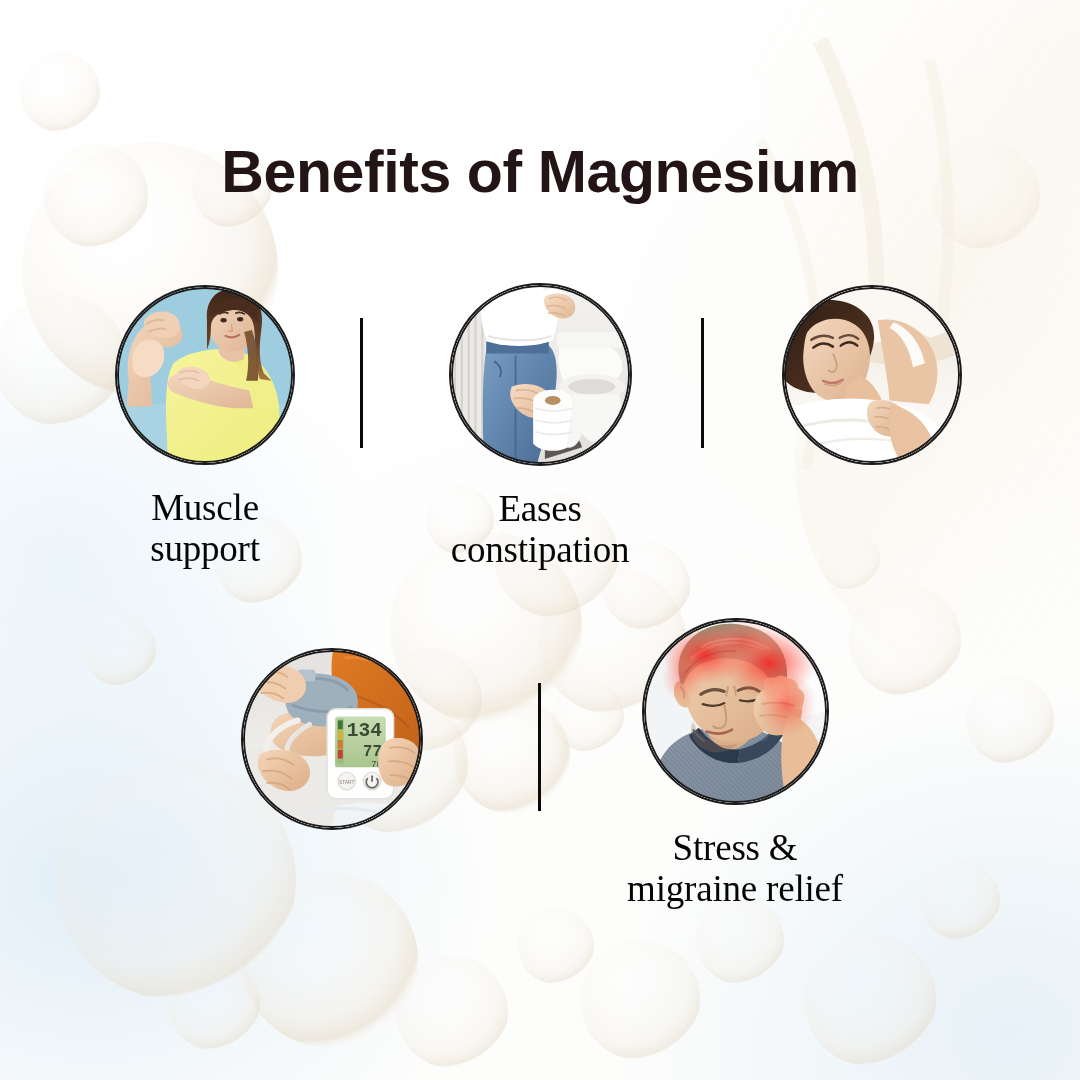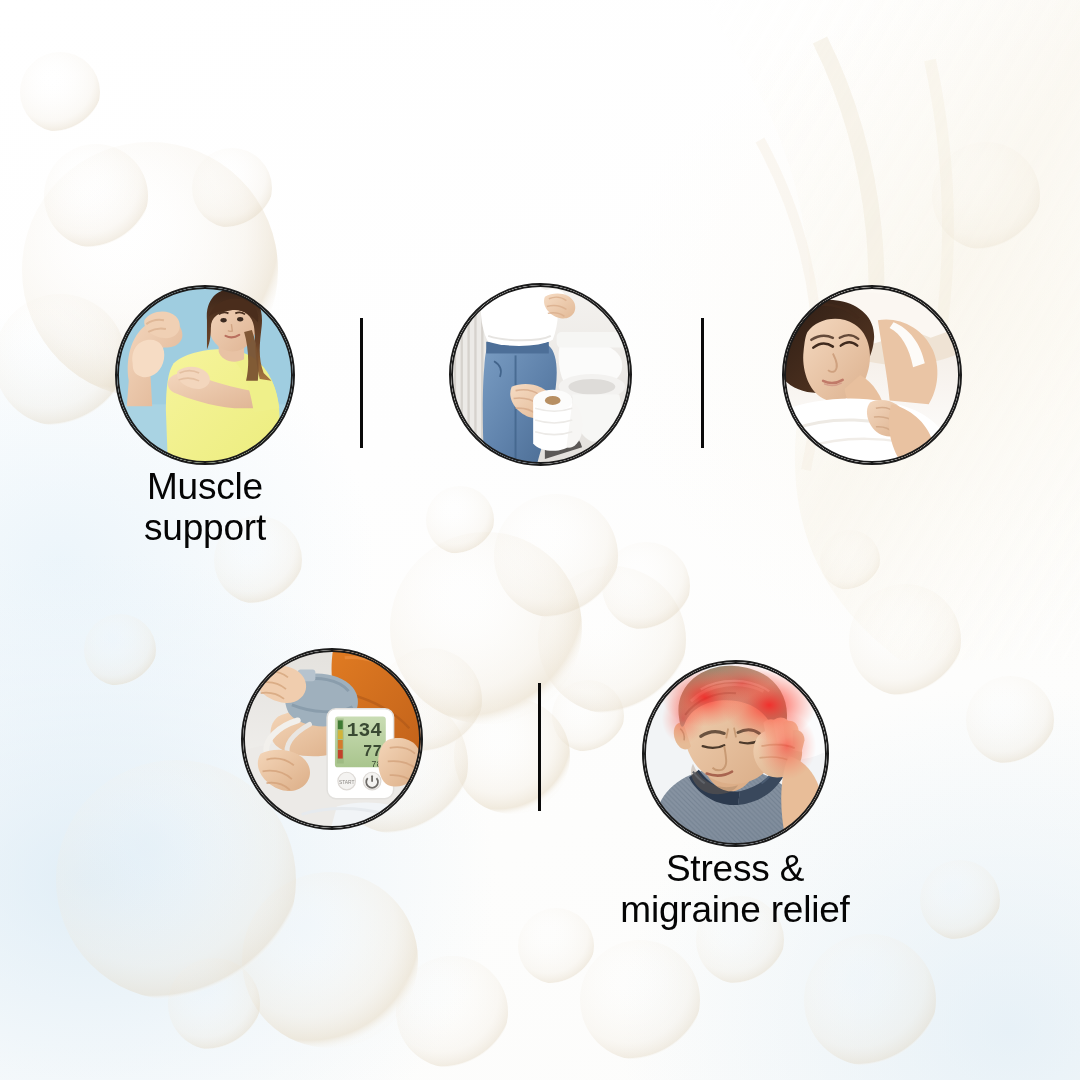--- a/index.html
+++ b/index.html
@@ -36,25 +36,25 @@
   .cell{position:absolute;text-align:center;}
   .photo{
     position:relative;border-radius:50%;overflow:hidden;
     border:2px solid #1b1b1b;
     box-sizing:border-box;
     margin:0 auto;
     background:#fff;
   }
   .photo svg{display:block;width:100%;height:100%;}
   .caption{
-    margin-top:1px;
+    margin-top:22px;
     font-size:37px;
     line-height:1.12;
     color:#050505;
-    font-family:Liberation Sans, sans-serif;
+    font-family:Liberation Serif, serif;
     font-weight:normal;
     letter-spacing:-0.2px;
     white-space:pre-line;
   }
   .divider{position:absolute;width:3px;background:#0a0a0a;}
 </style>
 </head>
 <body>
 
 <div id="stage">
@@ -115,20 +115,21 @@
         <stop offset="55%" stop-color="#f7f2e6" stop-opacity="0.55"></stop>
         <stop offset="100%" stop-color="#fffdf8" stop-opacity="0"></stop>
       </linearGradient>
     </defs>
     <path d="M700,0 C790,120 830,240 800,400 C780,520 820,600 900,660 L1080,660 L1080,0 Z" fill="url(#sk)"></path>
     <path d="M820,40 C880,160 890,300 860,420" stroke="#f1ead9" stroke-opacity=".55" stroke-width="16" fill="none"></path>
     <path d="M760,140 C820,250 830,360 806,470" stroke="#f3ecdd" stroke-opacity=".45" stroke-width="10" fill="none"></path>
     <path d="M930,60 C960,200 950,330 918,440" stroke="#f2ebda" stroke-opacity=".40" stroke-width="12" fill="none"></path>
   </svg>
 
+  <div class="title">Benefits of Magnesium</div>
 
   <div class="cell" style="left:55px;top:285px;width:300px;">
     <div class="photo" style="width:180px;height:180px;">
       <svg viewBox="0 0 180 180">
         <defs>
           <clipPath id="c1">
               <circle cx="90" cy="90" r="90"></circle>
             </clipPath>
           <linearGradient id="skin1" x1="0" y1="0" x2="1" y2="1">
             <stop offset="0%" stop-color="#f3d6bd"></stop>
@@ -249,20 +250,22 @@
             <path d="M84,118 C92,110 116,108 124,118 L124,162 C116,172 92,172 84,162 Z" fill="#ffffff"></path>
             <ellipse cx="104" cy="118" rx="20" ry="11" fill="#fcfcfb"></ellipse>
             <ellipse cx="104" cy="118" rx="8" ry="4.6" fill="#b78f62"></ellipse>
             <path d="M124,120 C132,124 136,136 134,150 C132,162 124,168 118,166" fill="#f7f6f4"></path>
             <path d="M86,126 q20,6 38,0 M86,138 q20,6 38,0 M86,150 q20,6 38,0" stroke="#eceae7" stroke-width="1.6" fill="none"></path>
           </g>
         </g>
         <circle cx="91.5" cy="91.5" r="90.5" fill="none" stroke="#1b1b1b" stroke-width="2"></circle>
       </svg>
     </div>
+    <div class="caption">Eases
+constipation</div>
   </div>
 
   <div class="divider" style="left:701px;top:318px;height:130px;"></div>
 
   <div class="cell" style="left:722px;top:285px;width:300px;">
     <div class="photo" style="width:180px;height:180px;">
       <svg viewBox="0 0 180 180">
         <defs>
           <clipPath id="c3">
               <circle cx="90" cy="90" r="90"></circle>
@@ -397,21 +400,21 @@
           <path d="M96,160 C124,152 156,156 182,170 L182,182 L90,182 Z" fill="#f1f4f7"></path>
           <path d="M60,168 C86,160 118,160 146,168" stroke="#e6eaee" stroke-width="3" fill="none"></path>
         </g>
         <circle cx="91" cy="91" r="90" fill="none" stroke="#1b1b1b" stroke-width="2"></circle>
       </svg>
     </div>
   </div>
 
   <div class="divider" style="left:538px;top:683px;height:128px;"></div>
 
-  <div class="cell" style="left:585px;top:660px;width:300px;">
+  <div class="cell" style="left:585px;top:618px;width:300px;">
     <div class="photo" style="width:187px;height:187px;">
       <svg viewBox="0 0 187 187">
         <defs>
           <clipPath id="c5">
               <circle cx="93.5" cy="93.5" r="93.5"></circle>
             </clipPath>
           <linearGradient id="skin5" x1="0" y1="0" x2="1" y2="1">
             <stop offset="0%" stop-color="#f2d4b6"></stop>
               <stop offset="100%" stop-color="#d9ab85"></stop>
           </linearGradient>

